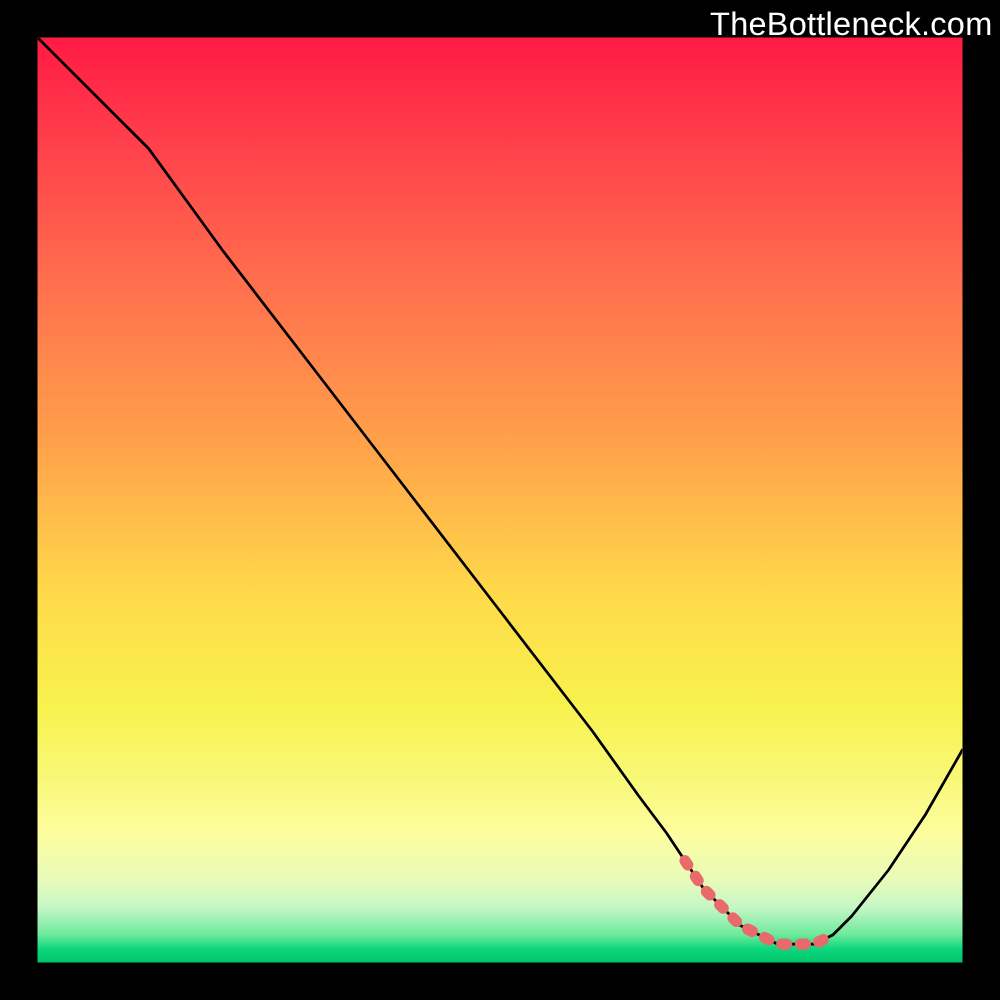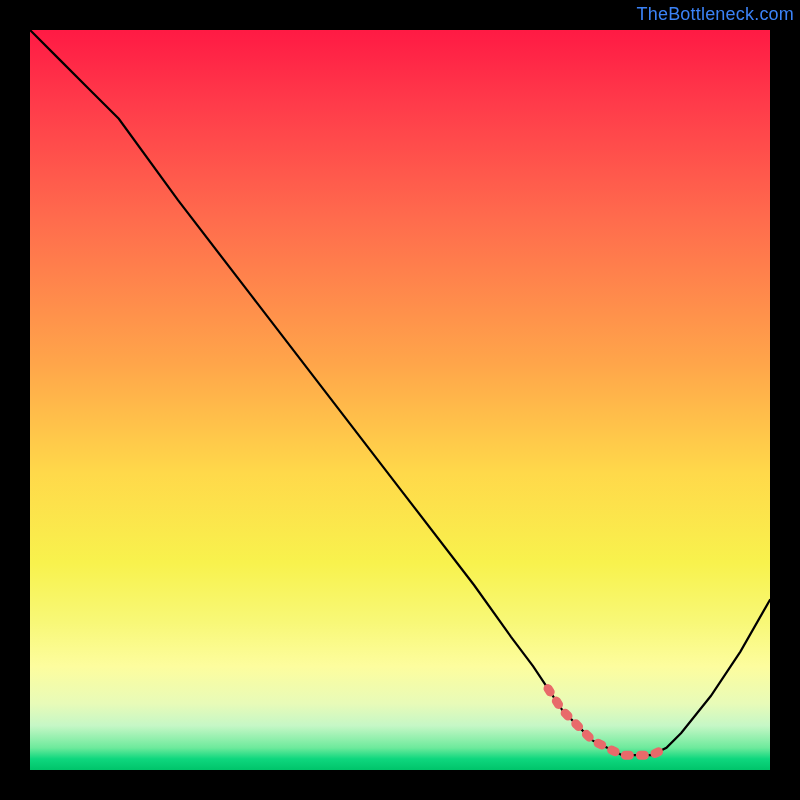--- a/index.html
+++ b/index.html
@@ -47,22 +47,22 @@
   svg.overlay {
     position: absolute;
     inset: 0;
     width: 100%;
     height: 100%;
   }
   .watermark {
     position: absolute;
     top: 4px;
     right: 6px;
-    color: #3b82f6;
-    font-size: 18px;
+    color: #ffffff;
+    font-size: 26px;
     font-weight: 500;
     letter-spacing: 0.2px;
     user-select: none;
   }
 </style>
 </head>
 <body>
 
 <div class="stage">
 

